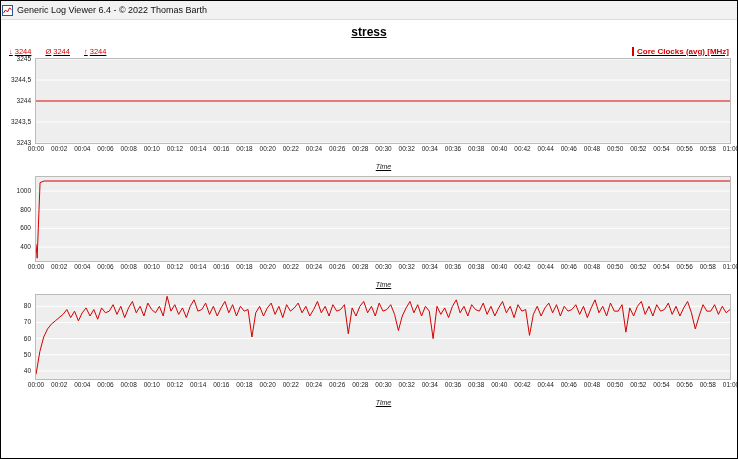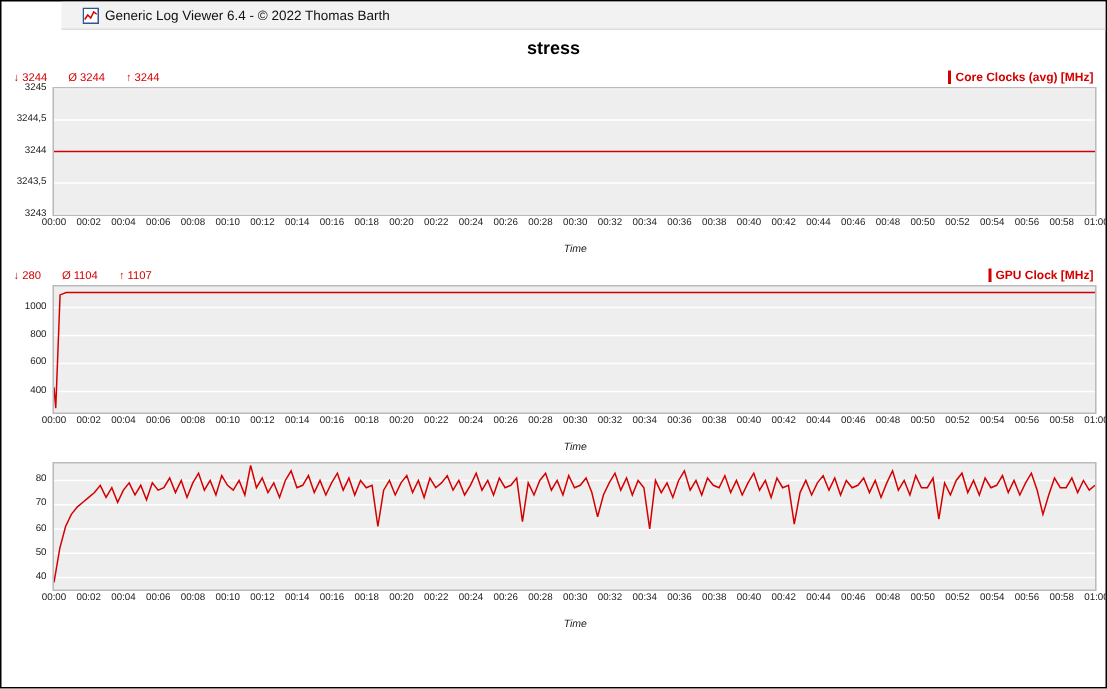--- a/index.html
+++ b/index.html
@@ -4,25 +4,25 @@
 <style>
   html,body{margin:0;padding:0;background:#888;}
   .window{
     width:738px;height:459px;box-sizing:border-box;
     border:1px solid #000;background:#fff;
     font-family:"Liberation Sans",sans-serif;
     overflow:hidden;position:relative;
   }
   .title-bar{
     height:18px;background:#f2f2f2;border-bottom:1px solid #dcdcdc;
-    display:flex;align-items:center;padding:0 14px;gap:4px;margin-left:40px;
+    display:flex;align-items:center;padding:0 1px;gap:4px;
   }
   .app-icon{width:11px;height:11px;display:inline-flex;flex:none;}
   .app-title{font-size:9px;color:#111;white-space:nowrap;}
-  .main{padding:1px 6px 0 6px;}
+  .main{padding:1px 6px 0 6px;text-decoration:underline;}
   .page-title{
     text-align:center;font-weight:bold;font-size:12px;color:#000;
     padding:4px 0 5px 0;
   }
   .chart-block{margin-bottom:11px;}
   .stats-row{
     display:flex;align-items:center;height:14px;padding:0 2px;
     font-size:7.5px;color:var(--accent,#d40000);
   }
   .stat{margin-right:14px;white-space:nowrap;}
@@ -131,29 +131,20 @@
           <span class="x-tick-label" style="left: 86.6667%;">00:52</span>
           <span class="x-tick-label" style="left: 90%;">00:54</span>
           <span class="x-tick-label" style="left: 93.3333%;">00:56</span>
           <span class="x-tick-label" style="left: 96.6667%;">00:58</span>
           <span class="x-tick-label" style="left: 100%;">01:00</span>
         </div>
       <div class="time-row"><span class="time-label">Time</span></div>
     </section>
 
     <section class="chart-block">
-      <div class="stats-row">
-        <span class="stat"><span class="stat-sym">↓</span><span>280</span></span>
-        <span class="stat"><span class="stat-sym">Ø</span><span>1104</span></span>
-        <span class="stat"><span class="stat-sym">↑</span><span>1107</span></span>
-        <span class="chart-title">
-            <span class="title-marker"></span>
-            <span>GPU Clock [MHz]</span>
-          </span>
-      </div>
       <div class="plot-row">
         <div class="y-gutter">
             <span class="y-tick-label" style="top: 15px;">1000</span>
             <span class="y-tick-label" style="top: 33.6667px;">800</span>
             <span class="y-tick-label" style="top: 52.3333px;">600</span>
             <span class="y-tick-label" style="top: 71px;">400</span>
           </div>
         <div class="plot" style="background: rgb(238, 238, 238);">
             <svg viewBox="0 0 600 84" preserveAspectRatio="none">
               <line x1="0" x2="600" y1="14.00" y2="14.00" stroke="#ffffff" stroke-width="1" vector-effect="non-scaling-stroke"></line>

